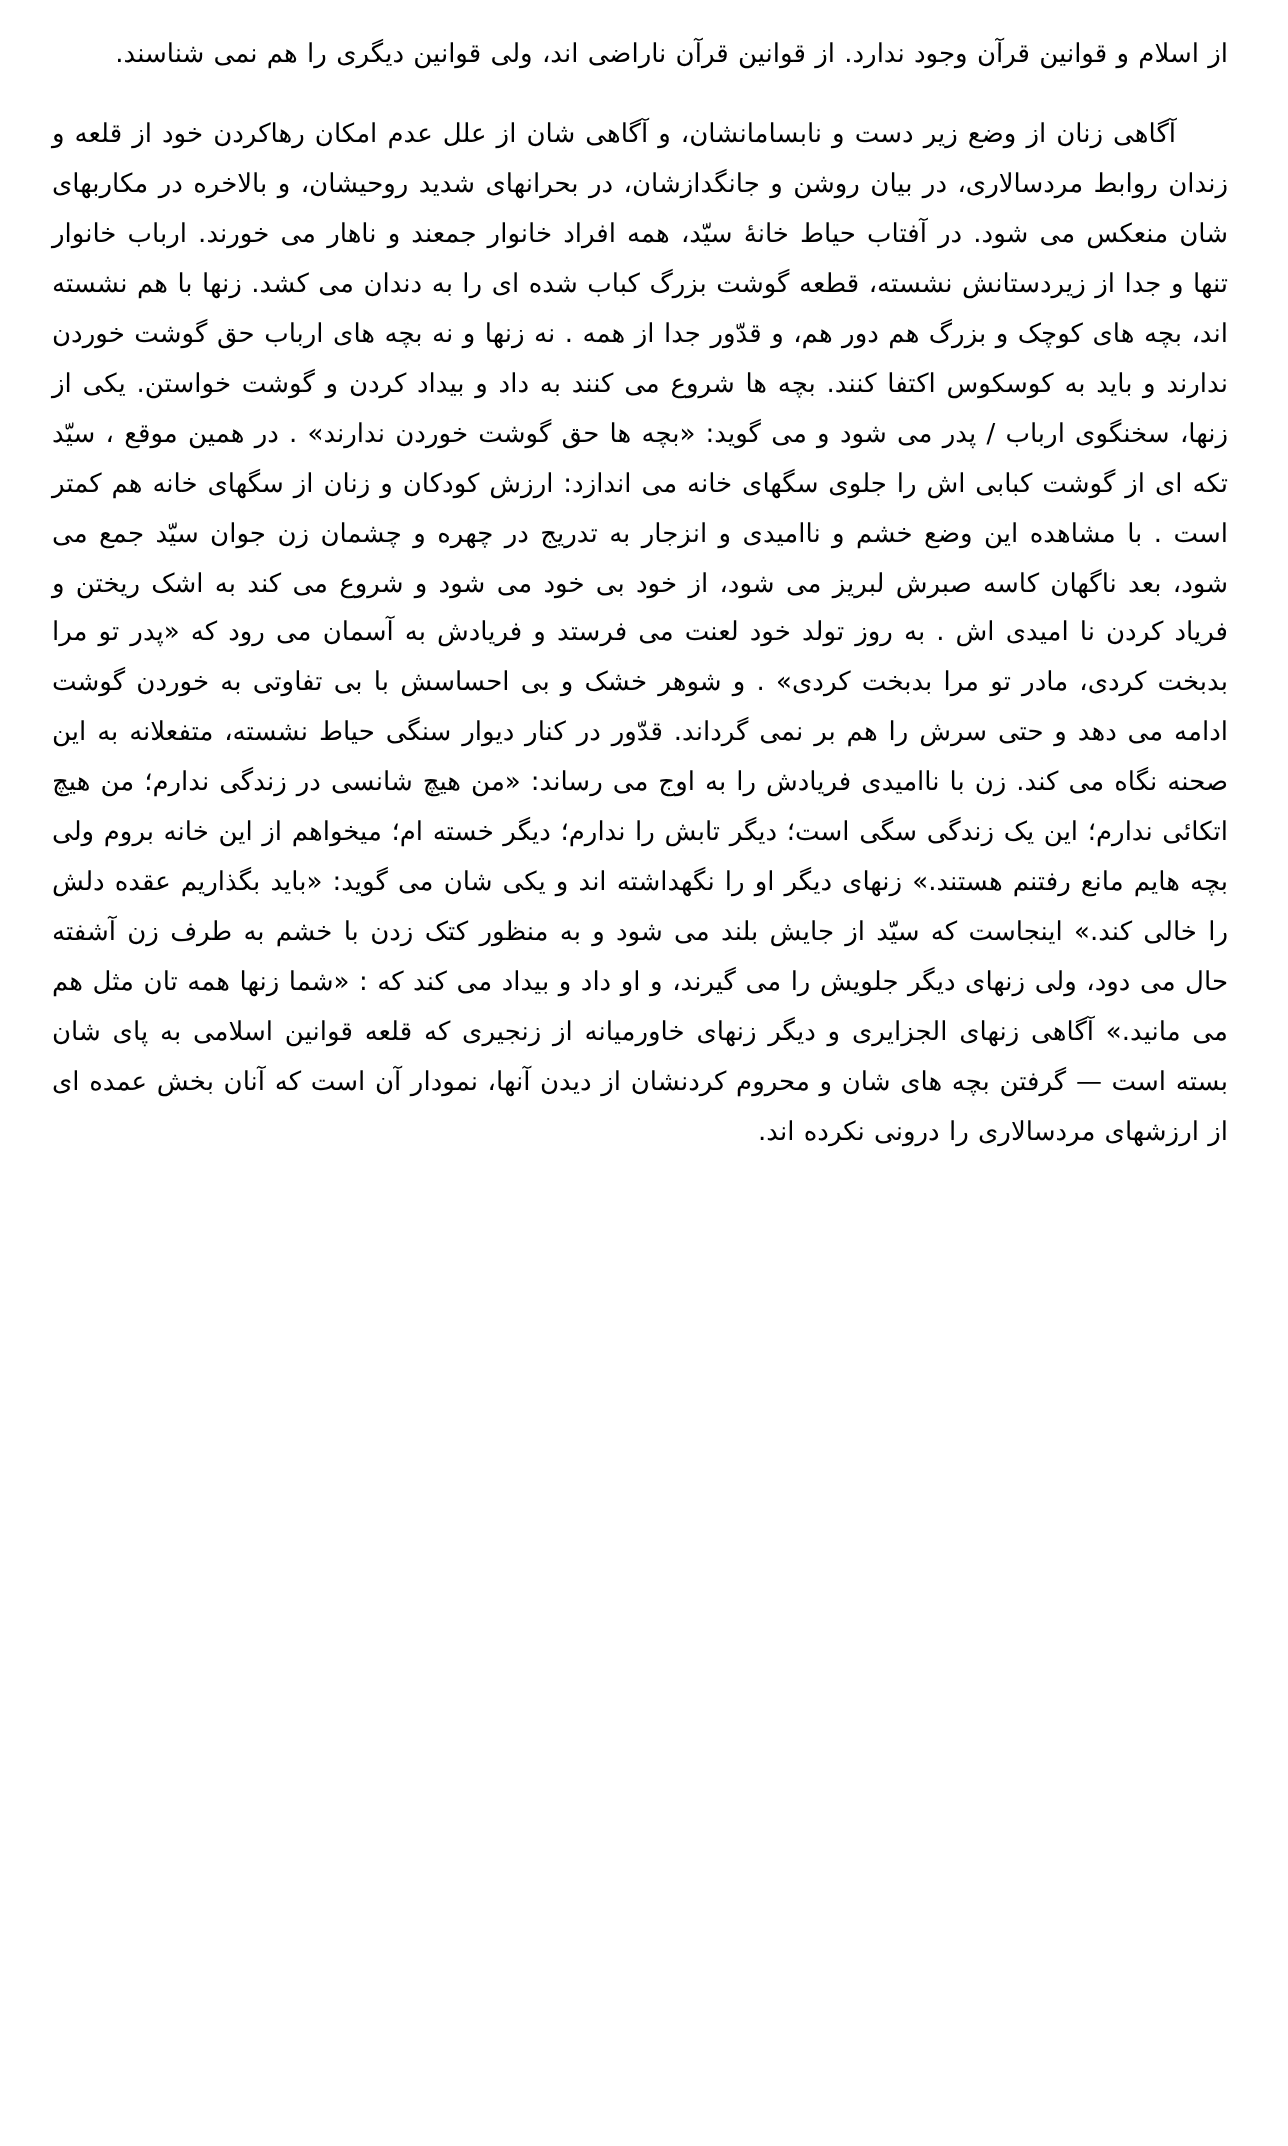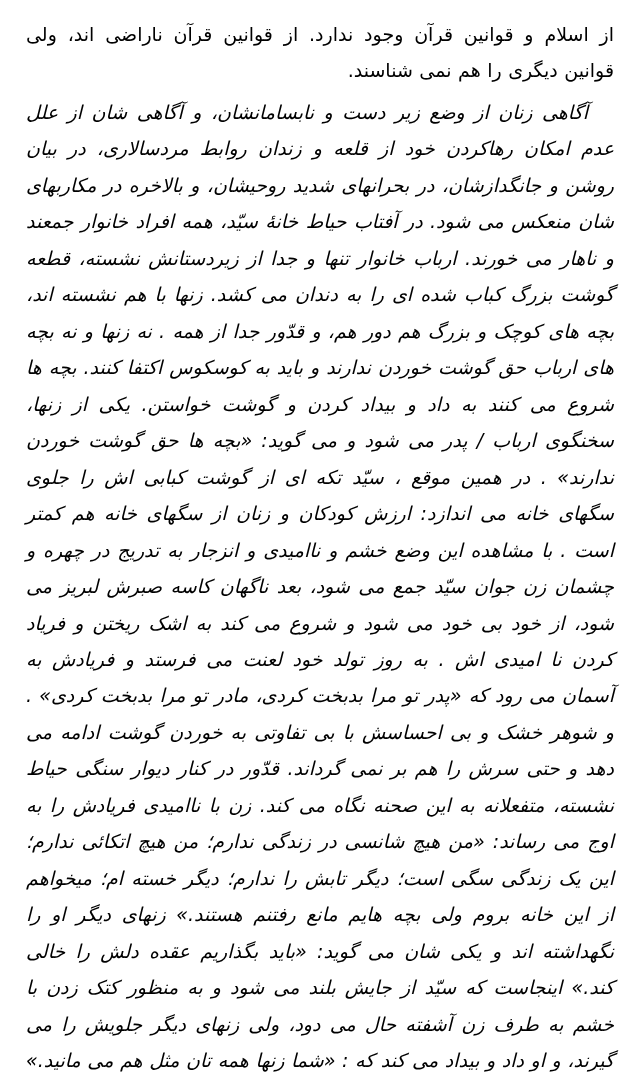--- a/index.html
+++ b/index.html
@@ -19,30 +19,29 @@
     box-sizing: border-box;
     padding: 16px 30px 10px 26px;
     background: #ffffff;
     color: #000000;
     direction: rtl;
     text-align: justify;
     text-justify: inter-word;
   }
   .para {
     margin: 0 0 0 0;
-    font-size: 19px;
+    font-size: 13px;
     line-height: 1.92;
     letter-spacing: 0px;
     word-spacing: 1px;
     text-align: justify;
     direction: rtl;
   }
   .para + .para {
-    margin-top: 5px;
-    font-style: italic;
+    margin-top: 15px;
   }
   .indent {
     text-indent: 26px;
   }
   
   .tight {
     word-spacing: 0.5px;
   }
 </style>
 </head>

